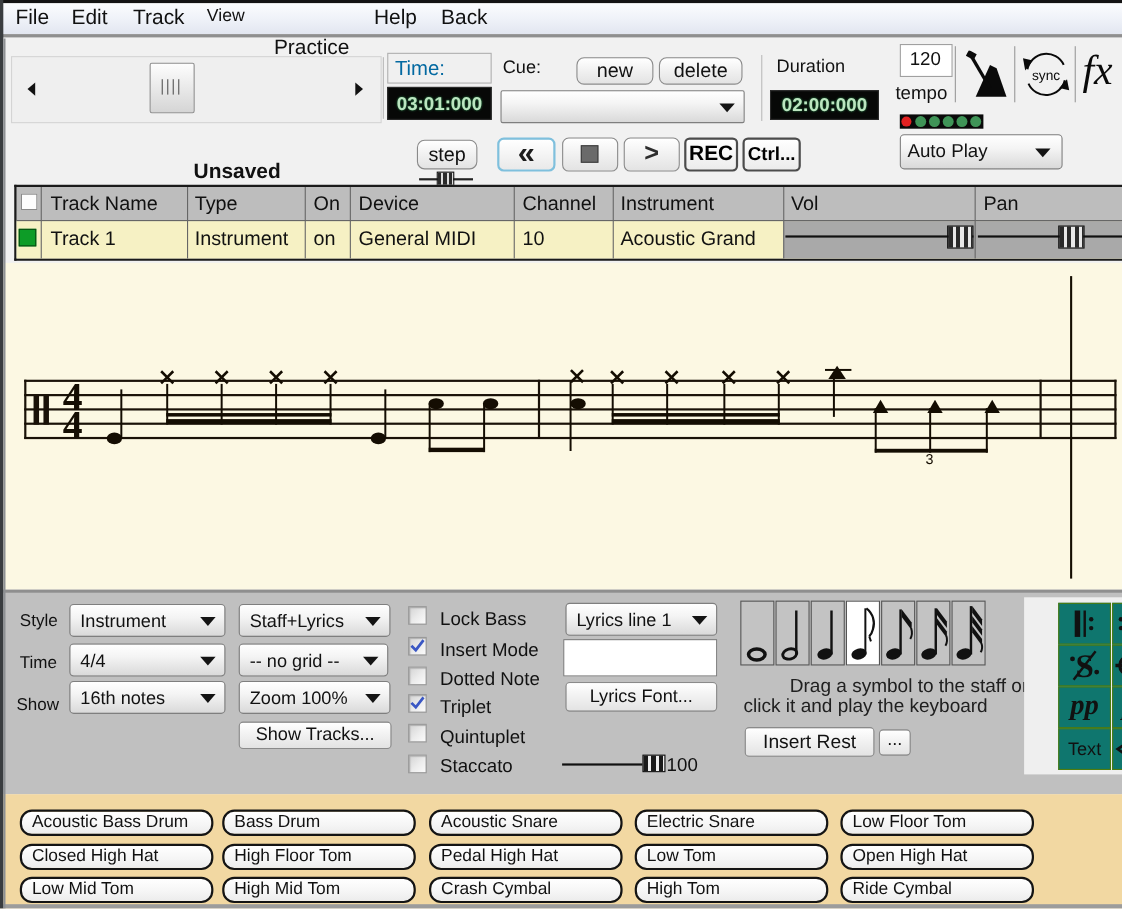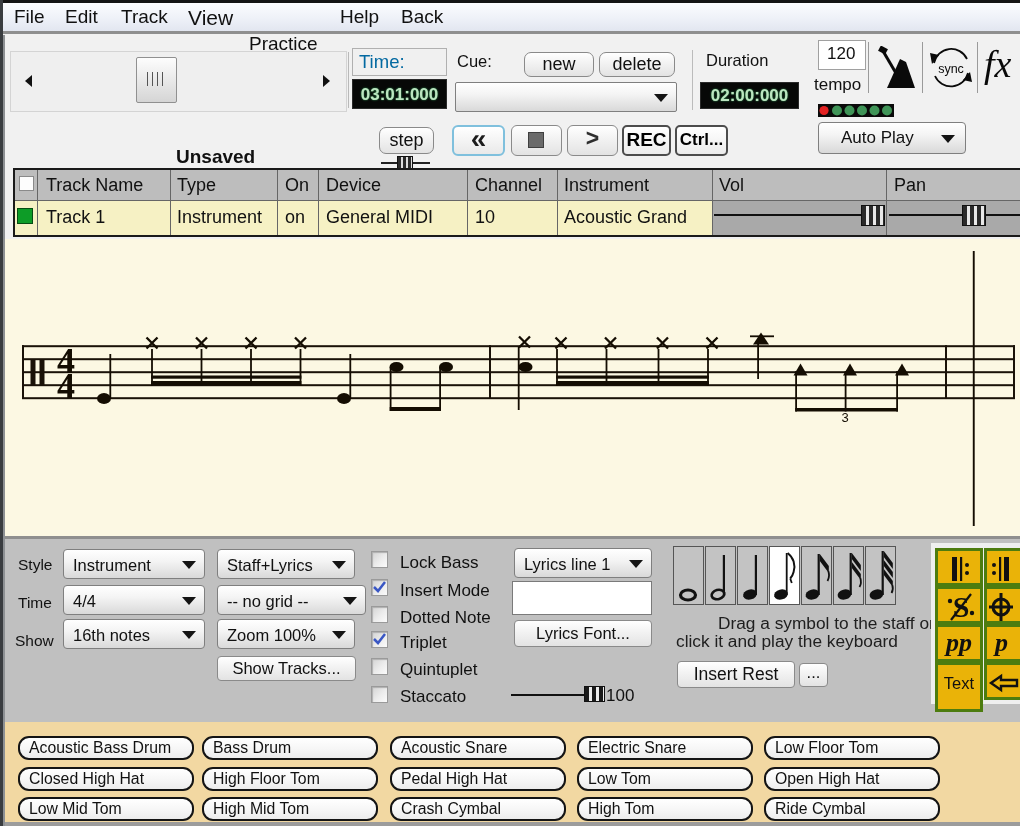--- a/index.html
+++ b/index.html
@@ -5,32 +5,32 @@
 * { margin:0; padding:0; box-sizing:border-box; }
 html,body { width:1020px; height:826px; overflow:hidden; }
 body { font-family:"Liberation Sans", sans-serif; background:#f1f1f1; position:relative; }
 .abs { position:absolute; }
 .t15 { font-size:16.5px; color:#111; white-space:nowrap; }
 .btn3d { background:linear-gradient(#ffffff,#f2f2f2 45%,#e3e3e3); border:1px solid #8a8a8a; border-radius:7px; }
 .combo { background:linear-gradient(#ffffff,#f4f4f4 40%,#d9d9d9); border:1px solid #7f7f7f; border-radius:4px; }
 .combo .arr { position:absolute; right:8px; top:50%; margin-top:-3px; width:0; height:0; border-left:7px solid transparent; border-right:7px solid transparent; border-top:8px solid #141414; }
 .lcd { background:#070807; border:1px solid #2a2a2a; color:#bce5c0; font-weight:bold; font-size:17px; text-align:center; text-shadow:0 0 2px #2f9e57; letter-spacing:0px; }
 .chk { width:17px; height:17px; background:linear-gradient(135deg,#d3d3d3,#ececec 55%,#fbfbfb); border:1px solid #9a9a9a; box-shadow:inset 1px 1px 1px #b0b0b0; }
-.cell { position:absolute; background:#eab308; border:3px solid #4d7c0f; }
+.cell { position:absolute; background:#0f766e; border:1px solid #4d7c0f;margin-left:27px; }
 </style>
 </head>
 <body>
 
 <div class="abs" style="left:0;top:0;width:1020px;height:3px;background:#141414;"></div>
 <div class="abs" style="left:0;top:3px;width:1020px;height:28px;background:linear-gradient(#fbfcfe,#eef1f8 55%,#e2e6f0);"></div>
 <div class="abs" style="left:0;top:31px;width:1020px;height:3px;background:#8f8f8f;"></div>
 <div class="abs t15" style="left:14px;top:6px;font-size:19px;">File</div>
 <div class="abs t15" style="left:65px;top:6px;font-size:19px;">Edit</div>
 <div class="abs t15" style="left:121px;top:6px;font-size:19px;">Track</div>
-<div class="abs t15" style="left:188px;top:6px;font-size:21px;">View</div>
+<div class="abs t15" style="left:188px;top:6px;font-size:16px;">View</div>
 <div class="abs t15" style="left:249px;top:6px;font-size:19px;margin-top:27px;">Practice</div>
 <div class="abs t15" style="left:340px;top:6px;font-size:19px;">Help</div>
 <div class="abs t15" style="left:401px;top:6px;font-size:19px;">Back</div>
 
 <div class="abs" style="left:10px;top:51px;width:337px;height:61px;background:#efefef;border:1px solid #d4d4d4;"></div>
 <div class="abs" style="left:25px;top:75px;width:0;height:0;border-top:6px solid transparent;border-bottom:6px solid transparent;border-right:7px solid #111;"></div>
 <div class="abs" style="left:323px;top:75px;width:0;height:0;border-top:6px solid transparent;border-bottom:6px solid transparent;border-left:7px solid #111;"></div>
 <div class="abs" style="left:136px;top:57px;width:41px;height:46px;background:linear-gradient(#fdfdfd,#e7e7e7 55%,#d5d5d5);border:1px solid #909090;border-radius:2px;"></div>
 <div class="abs" style="left:147px;top:72px;width:3px;height:14px;border-left:1.5px solid #555;"></div>
 <div class="abs" style="left:152px;top:72px;width:3px;height:14px;border-left:1.5px solid #555;"></div>
@@ -85,21 +85,21 @@
 <svg class="abs" style="left:818px;top:104px;" width="76" height="13" viewBox="0 0 76 13">
   <circle cx="6" cy="6.5" r="4.6" fill="#e32222"></circle>
   <circle cx="19" cy="6.5" r="5" fill="#3f9457"></circle>
   <circle cx="31.5" cy="6.5" r="5" fill="#3f9457"></circle>
   <circle cx="44" cy="6.5" r="5" fill="#3f9457"></circle>
   <circle cx="56.5" cy="6.5" r="5" fill="#3f9457"></circle>
   <circle cx="69" cy="6.5" r="5" fill="#3f9457"></circle>
 </svg>
 <div class="abs combo" style="left:818px;top:122px;width:148px;height:32px;">
     <span class="arr" style="right:10px;"></span>
-  <div class="t15" style="position:absolute;left:22px;top:5px;font-size:17px;text-align:center;">Auto Play</div>
+  <div class="t15" style="position:absolute;left:6px;top:5px;font-size:17px;text-align:center;">Auto Play</div>
 </div>
 
 <div class="abs" style="left:176px;top:146px;font-size:19px;font-weight:bold;color:#111;">Unsaved</div>
 
 <div class="abs" style="left:13px;top:168px;width:1007px;height:69px;background:#bdbdbd;border:2px solid #1a1a1a;border-right:none;"></div>
 <div class="abs" style="left:15px;top:201px;width:1005px;height:34px;background:#f6f1c4;"></div>
 <div class="abs" style="left:712px;top:201px;width:308px;height:34px;background:#a9a9a9;"></div>
 
 <div class="abs" style="left:37px;top:170px;width:1px;height:65px;background:#666;"></div>
 <div class="abs" style="left:170px;top:170px;width:1px;height:65px;background:#666;"></div>
@@ -230,21 +230,21 @@
     <span class="t15" style="position:absolute;left:9px;top:6px;">4/4</span>
   </div>
 <div class="abs combo" style="left:63px;top:619px;width:142px;height:30px;">
     <span class="arr"></span>
     <span class="t15" style="position:absolute;left:9px;top:6px;">16th notes</span>
   </div>
 <div class="abs combo" style="left:217px;top:549px;width:138px;height:30px;">
     <span class="arr"></span>
     <span class="t15" style="position:absolute;left:9px;top:6px;">Staff+Lyrics</span>
   </div>
-<div class="abs combo" style="left:217px;top:585px;width:149px;height:30px;">
+<div class="abs combo" style="left:217px;top:585px;width:136px;height:30px;">
     <span class="arr"></span>
     <span class="t15" style="position:absolute;left:9px;top:6px;">-- no grid --</span>
   </div>
 <div class="abs combo" style="left:217px;top:619px;width:138px;height:30px;">
     <span class="arr"></span>
     <span class="t15" style="position:absolute;left:9px;top:6px;">Zoom 100%</span>
   </div>
 <div class="abs btn3d t15" style="left:217px;top:656px;width:139px;height:25px;line-height:23px;text-align:center;border-radius:4px;">Show Tracks...</div>
 
 <div class="abs chk" style="left:371px;top:551px;"></div>
@@ -354,21 +354,21 @@
       <circle cx="34" cy="24" r="2.2" fill="#111"></circle>
     </svg></div>
 <div class="cell" style="left:984px;top:586px;width:48px;height:38px;">
   <svg width="36" height="36">
       <circle cx="14" cy="18" r="8" fill="none" stroke="#111" stroke-width="3"></circle>
       <line x1="14" y1="4" x2="14" y2="32" stroke="#111" stroke-width="3"></line>
       <line x1="2" y1="18" x2="26" y2="18" stroke="#111" stroke-width="3"></line>
     </svg></div>
 <div class="cell" style="left:935px;top:624px;width:48px;height:38px;font-family:'Liberation Serif',serif;font-style:italic;font-weight:bold;font-size:26px;text-align:center;line-height:32px;color:#111;">pp</div>
 <div class="cell" style="left:984px;top:624px;width:48px;height:38px;font-family:'Liberation Serif',serif;font-style:italic;font-weight:bold;font-size:26px;line-height:32px;color:#111;padding-left:8px;">p</div>
-<div class="cell t15" style="left:935px;top:662px;width:48px;height:50px;text-align:center;line-height:36px;">Text</div>
+<div class="cell t15" style="left:935px;top:662px;width:48px;height:38px;text-align:center;line-height:36px;">Text</div>
 <div class="cell" style="left:984px;top:662px;width:48px;height:38px;">
   <svg width="36" height="36">
       <path d="M4 18 L14 11 L14 15 L30 15 L30 21 L14 21 L14 25 Z" fill="none" stroke="#111" stroke-width="2.4"></path>
     </svg></div>
 
 <div class="abs" style="left:0;top:722px;width:1020px;height:104px;background:#f2d8a2;"></div>
 <style>
 .drum { position:absolute; width:176px; height:24px; background:linear-gradient(#ffffff,#f5f5f5 60%,#ececec); border:2px solid #141414; border-radius:11px; font-size:15.8px; color:#111; line-height:20px; padding-left:9px; white-space:nowrap; }
 </style>
 <div class="drum" style="left:18px;top:736px;">Acoustic Bass Drum</div>

